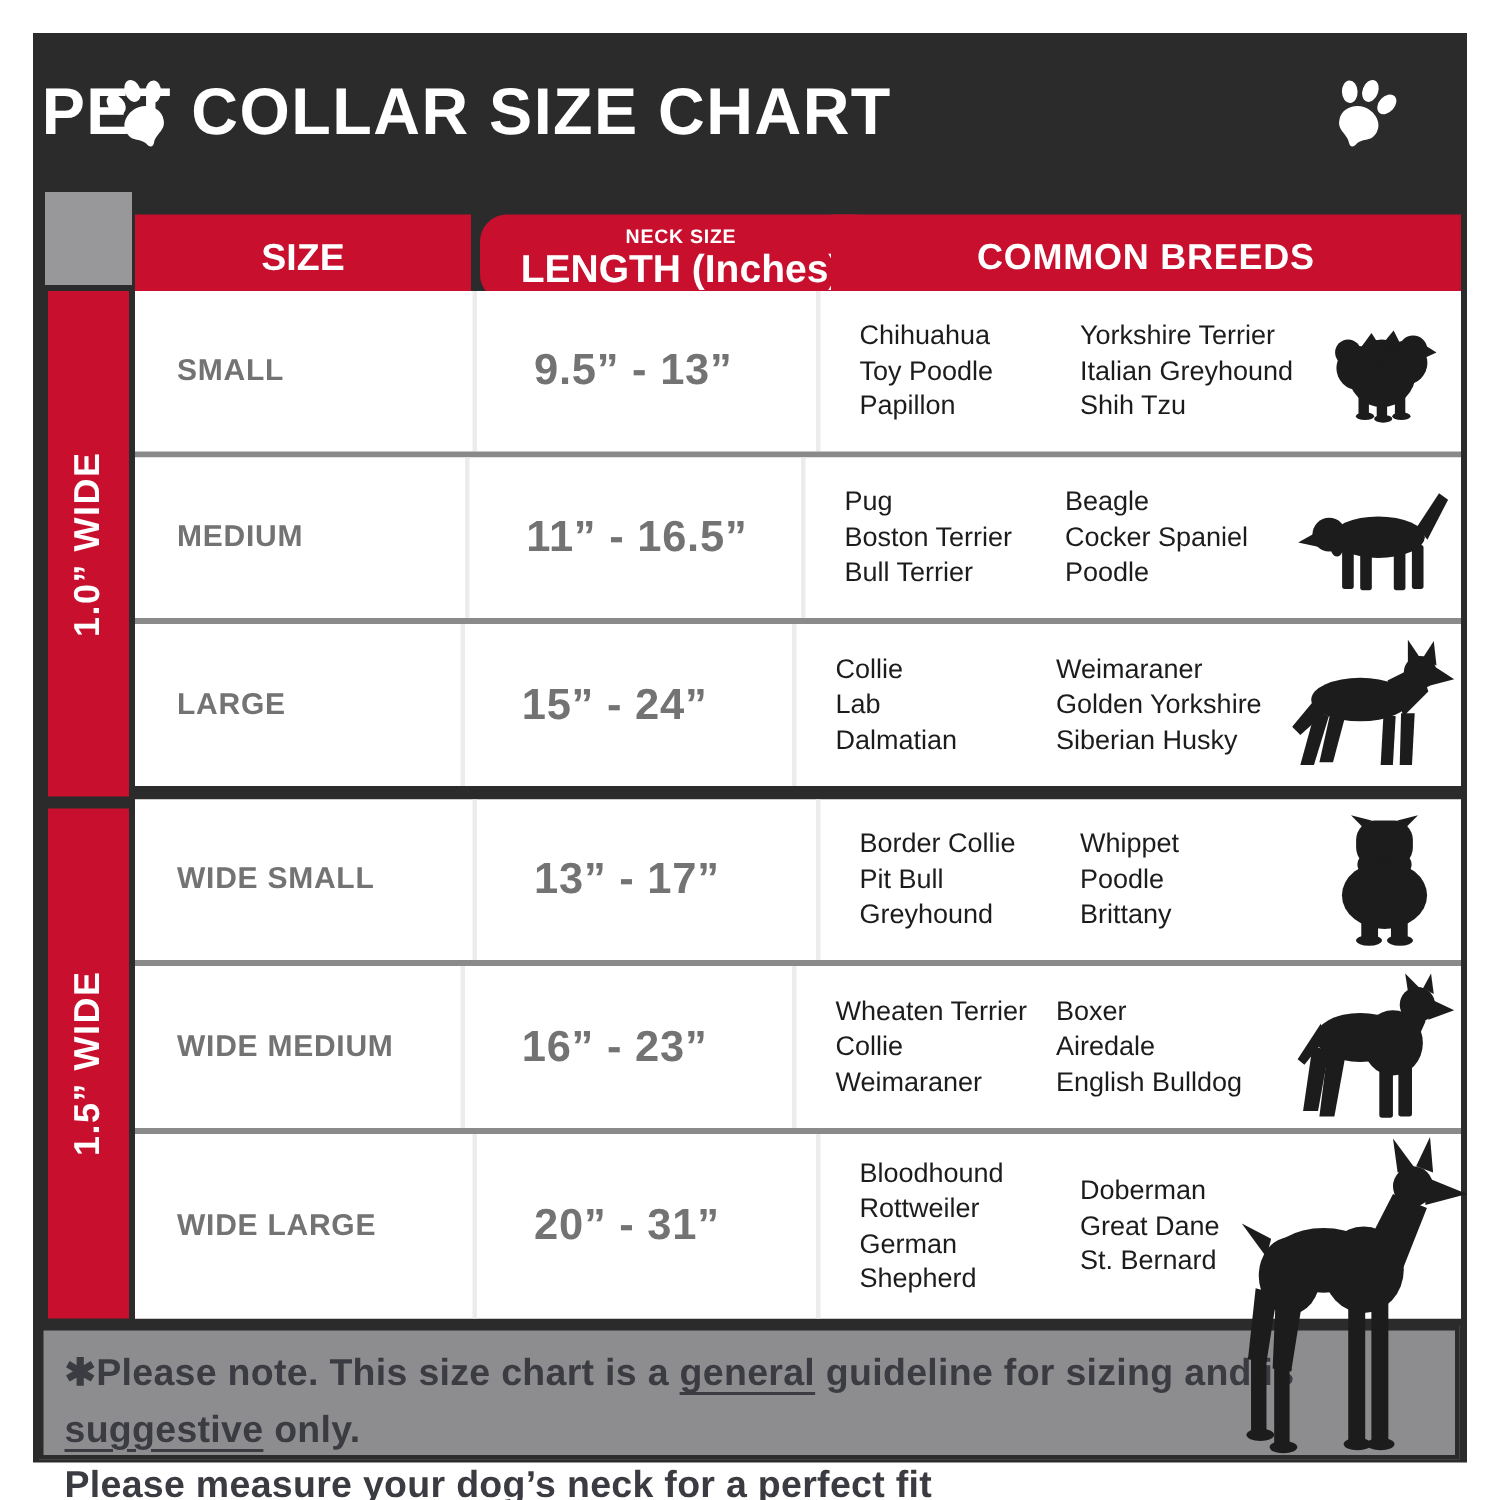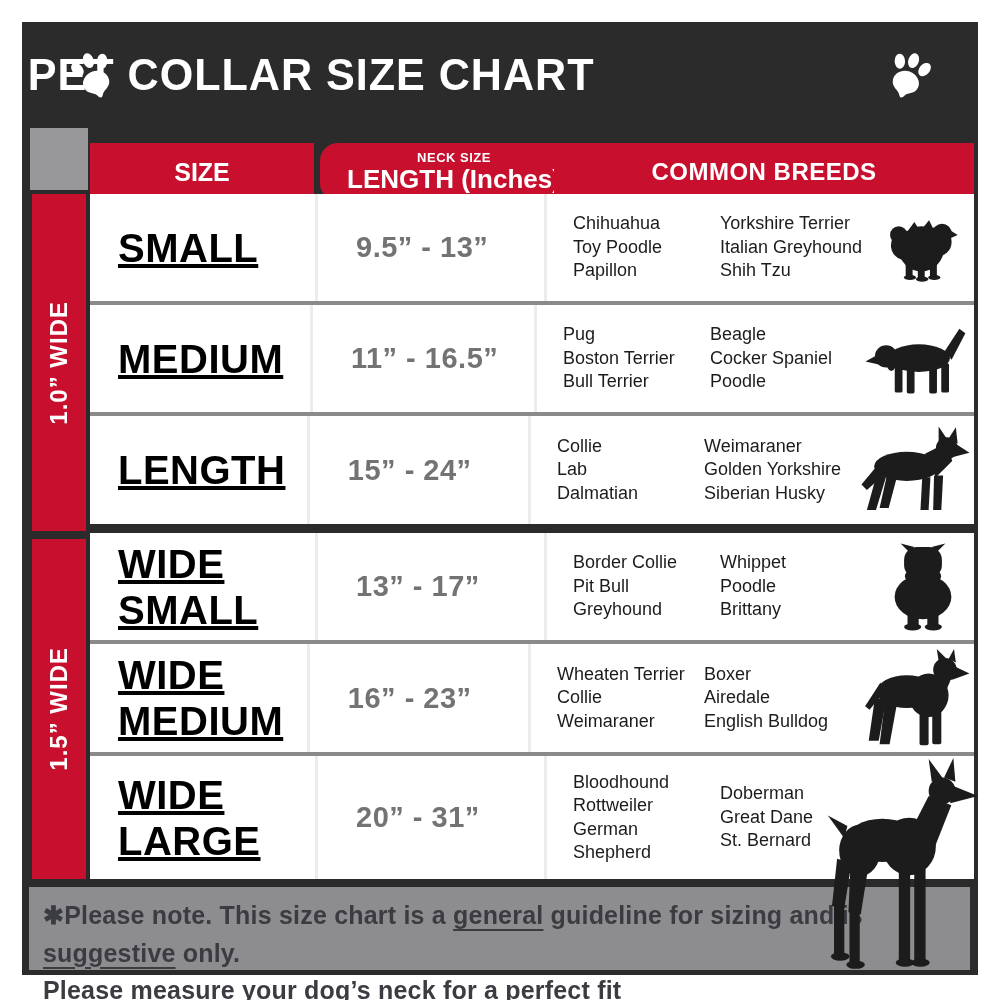--- a/index.html
+++ b/index.html
@@ -42,21 +42,21 @@
     background:#fff; display:flex; flex-direction:column; }
   .sep-thin  { height:4px; background:#8a8a8a; flex:none; }
   .sep-thick { height:9px; background:#2b2b2b; flex:none; }
   .row { display:flex; flex:none; background:#fff; }
   .r1{height:107px}.r2{height:107px}.r3{height:108px}.r4{height:107px}.r5{height:108px}
   .r6{flex:1}
   .cell { box-sizing:border-box; display:flex; align-items:center; }
   .cell-size   { width:228px; border-right:3px solid #ececec; padding-left:28px; }
   .cell-length { width:229px; border-right:3px solid #ececec; padding-left:38px; }
   .cell-breeds { flex:1; padding-left:26px; position:relative; }
-  .size-label { font-size:40px; font-weight:bold; color:#000000; line-height:1.15; width:165px; letter-spacing:0.5px;text-decoration:underline; }
+  .size-label { font-size:20px; font-weight:bold; color:#737373; line-height:1.15; width:165px; letter-spacing:0.5px; }
   .length-label { font-size:29px; font-weight:600; color:#737373; letter-spacing:0.5px; }
   .bcol { display:flex; flex-direction:column; justify-content:center; font-size:18px;
     color:#1c1c1c; line-height:1.3; }
   .bcol-1 { width:147px; }
   .bcol-2 { width:152px; }
   .dogbox { flex:1; display:flex; align-items:center; justify-content:center; overflow:visible; }
   .dogbox svg { display:block; }
 
   
   .footer { position:absolute; left:4px; top:862px; width:947px; height:89px;
@@ -195,21 +195,21 @@
               <rect x="92" y="50" width="9" height="34" rx="2"></rect>
             </g>
           </svg>
         </div>
       </div>
     </div>
     <div class="sep-thin"></div>
 
     <div class="row r3">
       <div class="cell cell-size">
-        <span class="size-label">LENGTH</span>
+        <span class="size-label">LARGE</span>
       </div>
       <div class="cell cell-length">
         <span class="length-label">15” - 24”</span>
       </div>
       <div class="cell cell-breeds">
         <div class="bcol bcol-1">
           <div>Collie</div>
           <div>Lab</div>
           <div>Dalmatian</div>
         </div>

